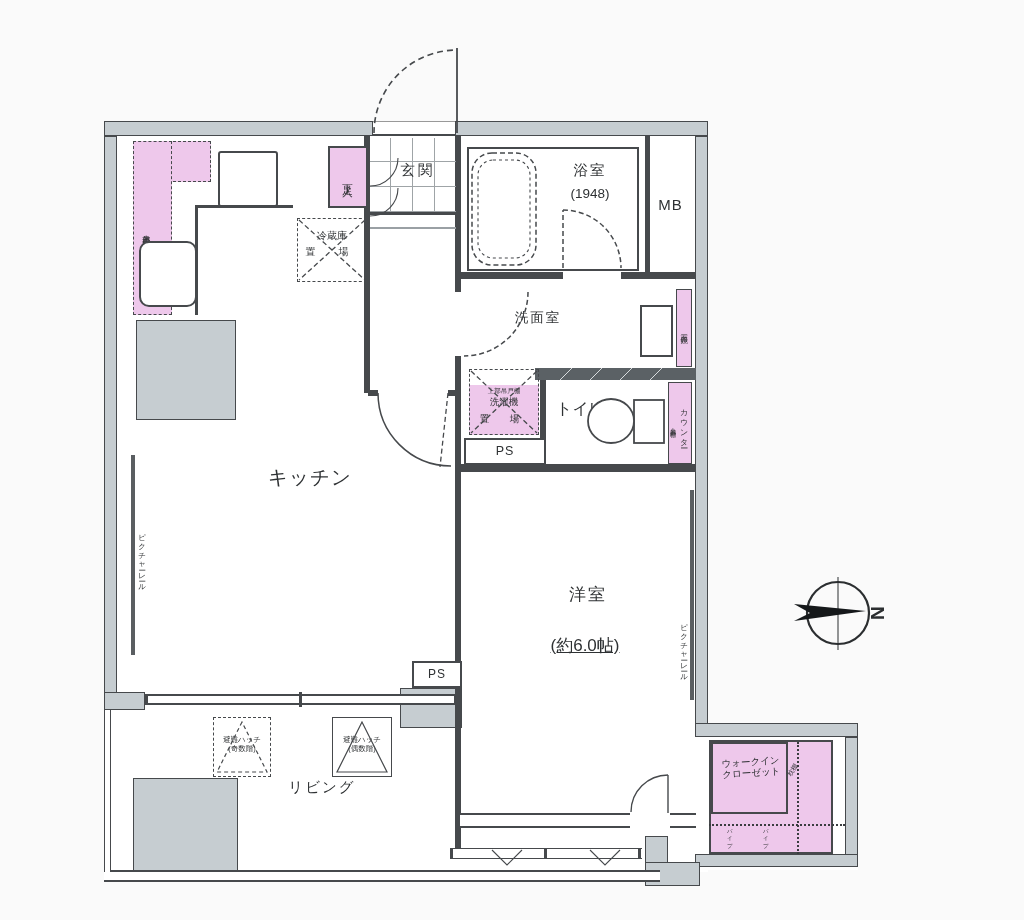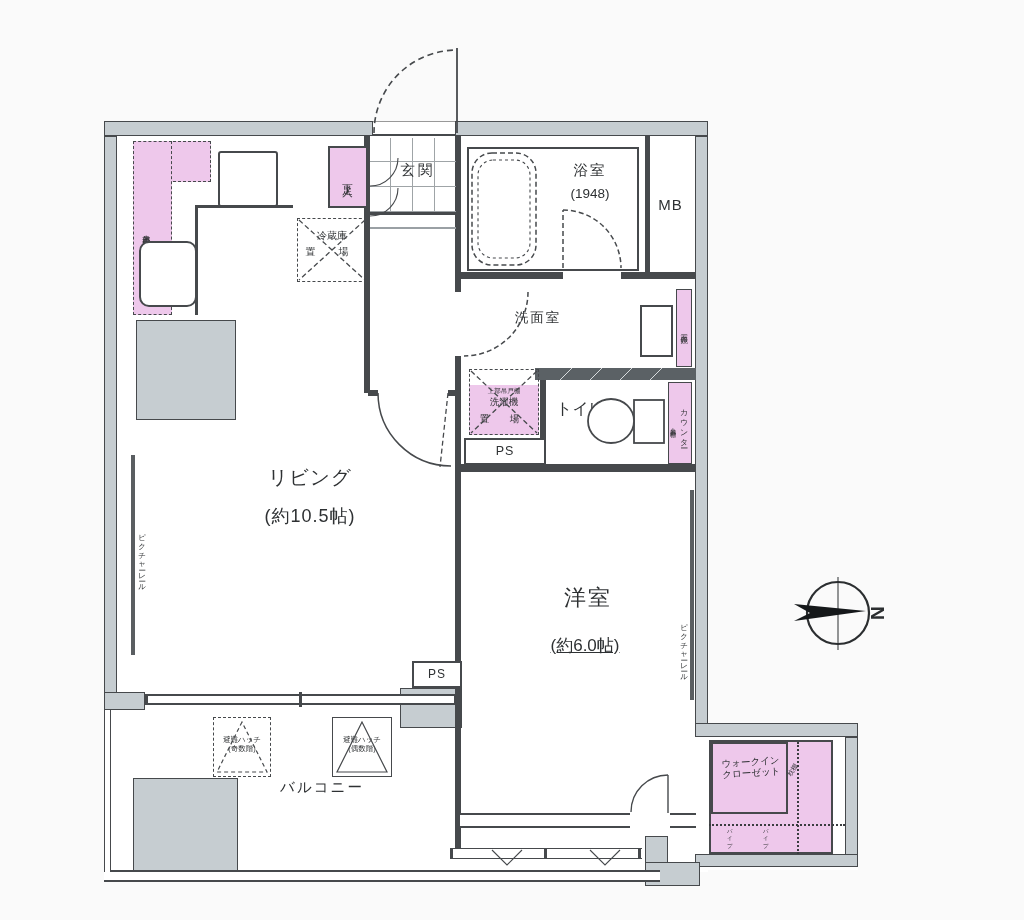--- a/index.html
+++ b/index.html
@@ -117,45 +117,44 @@
   <div class="abs whitebox lbl" style="left:464px;top:438px;width:82px;height:27px;font-size:12.5px;display:flex;align-items:center;justify-content:center;letter-spacing:1px;">
       <span>PS</span>
     </div>
 
   <div class="abs lbl" style="left:556px;top:400px;width:46px;font-size:16px;">トイレ</div>
   <div class="abs pinkthin" style="left:668px;top:382px;width:24px;height:82px;"></div>
   <div class="abs lbl v" style="left:679px;top:386px;height:76px;font-size:8px;">カウンター</div>
   <div class="abs lbl v" style="left:669px;top:392px;height:66px;font-size:6px;">上部吊戸棚</div>
 
   <div class="abs lbl" style="left:195px;top:458px;width:230px;font-size:19.5px;line-height:39px;letter-spacing:1px;">
-    <div>リビング</div>
-    <div style="font-size:18px;">(約10.5帖)</div>
+    <div>キッチン</div>
   </div>
   <div class="abs rail" style="left:131px;top:455px;width:4px;height:200px;"></div>
   <div class="abs lbl v" style="left:137px;top:498px;height:120px;font-size:7.5px;">ピクチャーレール</div>
   <div class="abs whitebox lbl" style="left:412px;top:661px;width:50px;height:27px;font-size:12px;display:flex;align-items:center;justify-content:center;letter-spacing:1px;">
       <span>PS</span>
     </div>
 
-  <div class="abs lbl" style="left:528px;top:585px;width:120px;font-size:22px;letter-spacing:2px;">洋室</div>
+  <div class="abs lbl" style="left:528px;top:585px;width:120px;font-size:17px;letter-spacing:2px;">洋室</div>
   <div class="abs lbl" style="left:505px;top:636px;width:160px;font-size:17px;text-decoration:underline;">(約6.0帖)</div>
   <div class="abs rail" style="left:690px;top:490px;width:4px;height:210px;"></div>
   <div class="abs lbl v" style="left:679px;top:588px;height:120px;font-size:7.5px;">ピクチャーレール</div>
 
   <div class="abs dashedbox" style="left:213px;top:717px;width:58px;height:60px;"></div>
   <div class="abs lbl" style="left:211px;top:736px;width:62px;font-size:7.5px;">
     <div>避難ハッチ</div>
     <div>(奇数階)</div>
   </div>
   <div class="abs" style="left:332px;top:717px;width:60px;height:60px;border:1.6px solid #46494c;"></div>
   <div class="abs lbl" style="left:330px;top:736px;width:64px;font-size:7.5px;">
     <div>避難ハッチ</div>
     <div>(偶数階)</div>
   </div>
-  <div class="abs lbl" style="left:252px;top:779px;width:140px;font-size:14.5px;letter-spacing:2px;">バルコニー</div>
+  <div class="abs lbl" style="left:252px;top:779px;width:140px;font-size:14.5px;letter-spacing:2px;">リビング</div>
 
   <div class="abs pinkbox" style="left:709px;top:740px;width:124px;height:114px;"></div>
   <div class="abs innerline" style="left:711px;top:742px;width:77px;height:72px;"></div>
   <div class="abs" style="left:797px;top:742px;width:0;height:112px;border-left:2.5px dotted #3a3d40;"></div>
   <div class="abs" style="left:709px;top:824px;width:136px;height:0;border-top:2.5px dotted #3a3d40;"></div>
   <div class="abs lbl" style="left:712px;top:757px;width:78px;font-size:9.5px;transform:rotate(-4deg);">
     <div>ウォークイン</div>
     <div>クローゼット</div>
   </div>
   <div class="abs lbl" style="left:786px;top:766px;font-size:6.5px;transform:rotate(-58deg);">枕棚</div>

